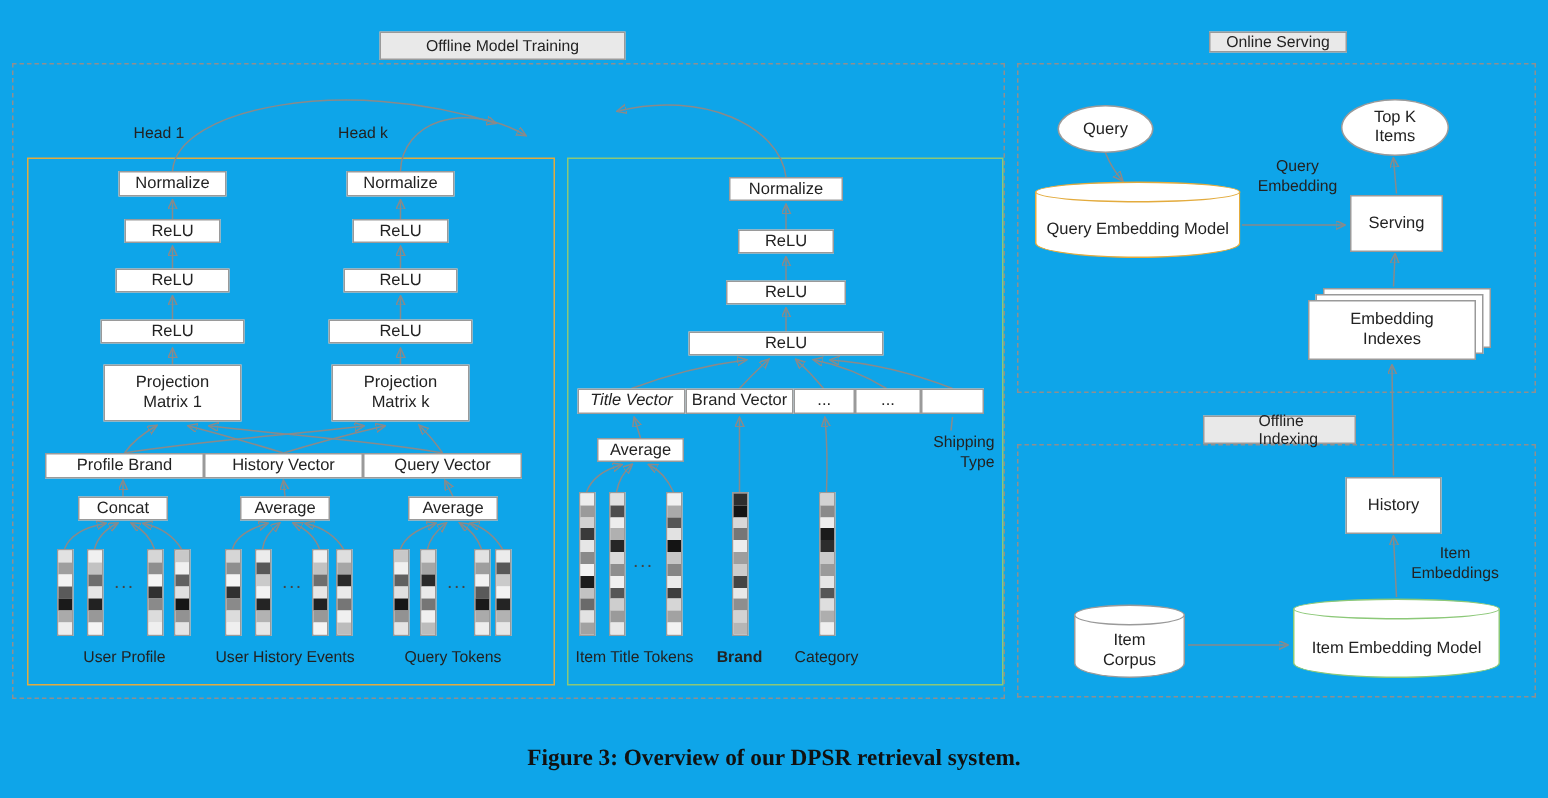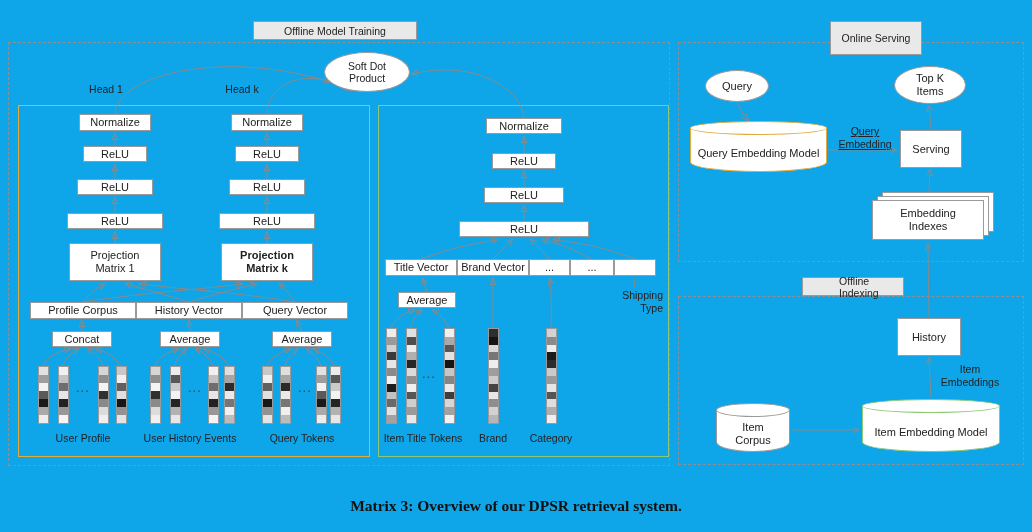--- a/index.html
+++ b/index.html
@@ -123,44 +123,43 @@
     <path d="M929,191 L930,170" marker-end="url(#arr)"></path>
 
     <path d="M929,317 L928,244" marker-end="url(#arr)"></path>
     <path d="M931,398 L929,358" marker-end="url(#arr)"></path>
     <path d="M792,430 L858,430" marker-end="url(#arr)"></path>
   </svg>
 
   <div class="rlabel" style="left:253px;top:21px;width:164px;height:19px;">
       <span>Offline Model Training</span>
     </div>
-  <div class="rlabel" style="left:830px;top:21px;width:92px;height:34px;">
+  <div class="rlabel" style="left:806px;top:21px;width:92px;height:14px;">
       <span>Online Serving</span>
     </div>
   <div class="rlabel" style="left:802px;top:277px;width:102px;height:19px;padding-left:36px;">
       <span>Offline Indexing</span>
     </div>
 
-  <div class="node ellipse" style="left:324px;top:52px;width:86px;height:40px;padding:0 12px;font-size:10.5px;">Soft Dot Product</div>
   <div class="plain" style="left:84px;top:82px;width:44px;height:14px;">Head 1</div>
   <div class="plain" style="left:220px;top:82px;width:44px;height:14px;">Head k</div>
 
   <div class="node" style="left:79px;top:114px;width:72px;height:17px;">Normalize</div>
   <div class="node" style="left:83px;top:146px;width:64px;height:16px;">ReLU</div>
   <div class="node" style="left:77px;top:179px;width:76px;height:16px;">ReLU</div>
   <div class="node" style="left:67px;top:213px;width:96px;height:16px;">ReLU</div>
   <div class="node" style="left:69px;top:243px;width:92px;height:38px;padding:0 8px;">Projection Matrix 1</div>
 
   <div class="node" style="left:231px;top:114px;width:72px;height:17px;">Normalize</div>
   <div class="node" style="left:235px;top:146px;width:64px;height:16px;">ReLU</div>
   <div class="node" style="left:229px;top:179px;width:76px;height:16px;">ReLU</div>
   <div class="node" style="left:219px;top:213px;width:96px;height:16px;">ReLU</div>
-  <div class="node" style="left:221px;top:243px;width:92px;height:38px;padding:0 8px;font-weight:bold;">Projection Matrix k</div>
-
-  <div class="node" style="left:30px;top:302px;width:106px;height:17px;">Profile Corpus</div>
+  <div class="node" style="left:221px;top:243px;width:92px;height:38px;padding:0 8px;">Projection Matrix k</div>
+
+  <div class="node" style="left:30px;top:302px;width:106px;height:17px;">Profile Brand</div>
   <div class="node" style="left:136px;top:302px;width:106px;height:17px;">History Vector</div>
   <div class="node" style="left:242px;top:302px;width:106px;height:17px;">Query Vector</div>
 
   <div class="node" style="left:52px;top:331px;width:60px;height:16px;">Concat</div>
   <div class="node" style="left:160px;top:331px;width:60px;height:16px;">Average</div>
   <div class="node" style="left:272px;top:331px;width:60px;height:16px;">Average</div>
 
   <div class="vbar u" style="left:38px;">
       <div style="background: rgb(226, 226, 226);"></div>
       <div style="background: rgb(158, 158, 158);"></div>
@@ -277,21 +276,21 @@
 
   <div class="plain" style="left:35px;top:431px;width:96px;height:14px;">User Profile</div>
   <div class="plain" style="left:128px;top:431px;width:124px;height:14px;">User History Events</div>
   <div class="plain" style="left:252px;top:431px;width:100px;height:14px;">Query Tokens</div>
 
   <div class="node" style="left:486px;top:118px;width:76px;height:16px;">Normalize</div>
   <div class="node" style="left:492px;top:153px;width:64px;height:16px;">ReLU</div>
   <div class="node" style="left:484px;top:187px;width:80px;height:16px;">ReLU</div>
   <div class="node" style="left:459px;top:221px;width:130px;height:16px;">ReLU</div>
 
-  <div class="node" style="left:385px;top:259px;width:72px;height:17px;">Title Vector</div>
+  <div class="node" style="left:385px;top:259px;width:72px;height:17px;font-style:italic;">Title Vector</div>
   <div class="node" style="left:457px;top:259px;width:72px;height:17px;">Brand Vector</div>
   <div class="node" style="left:529px;top:259px;width:41px;height:17px;">...</div>
   <div class="node" style="left:570px;top:259px;width:44px;height:17px;">...</div>
   <div class="node" style="left:614px;top:259px;width:42px;height:17px;"></div>
 
   <div class="node" style="left:398px;top:292px;width:58px;height:16px;">Average</div>
   <div class="plain" style="left:605px;top:288px;width:58px;height:28px;text-align:right;">Shipping Type</div>
 
   <div class="vbar i" style="left:386px;">
       <div style="background: rgb(237, 237, 237);"></div>
@@ -359,38 +358,38 @@
       <div style="background: rgb(202, 202, 202);"></div>
       <div style="background: rgb(154, 154, 154);"></div>
       <div style="background: rgb(230, 230, 230);"></div>
       <div style="background: rgb(86, 86, 86);"></div>
       <div style="background: rgb(222, 222, 222);"></div>
       <div style="background: rgb(174, 174, 174);"></div>
       <div style="background: rgb(239, 239, 239);"></div>
     </div>
 
   <div class="plain" style="left:368px;top:431px;width:110px;height:14px;">Item Title Tokens</div>
-  <div class="plain" style="left:468px;top:431px;width:50px;height:14px;">Brand</div>
+  <div class="plain" style="left:468px;top:431px;width:50px;height:14px;font-weight:bold;">Brand</div>
   <div class="plain" style="left:522px;top:431px;width:58px;height:14px;">Category</div>
 
   <div class="node ellipse" style="left:705px;top:70px;width:64px;height:32px;">Query</div>
   <div class="cyl orange" style="left:690px;top:128px;width:137px;height:44px;">
       <span>Query Embedding Model</span>
     </div>
-  <div class="plain" style="left:831px;top:124px;width:68px;height:28px;text-decoration:underline;">Query Embedding</div>
+  <div class="plain" style="left:831px;top:104px;width:68px;height:28px;">Query Embedding</div>
   <div class="node ellipse" style="left:894px;top:66px;width:72px;height:38px;padding:0 12px;">Top K Items</div>
   <div class="node" style="left:900px;top:130px;width:62px;height:38px;">Serving</div>
   <div class="stackback" style="left:882px;top:192px;width:112px;height:40px;"></div>
   <div class="stackback" style="left:877px;top:196px;width:112px;height:40px;"></div>
   <div class="node" style="left:872px;top:200px;width:112px;height:40px;padding:0 16px;">Embedding Indexes</div>
 
   <div class="node" style="left:897px;top:318px;width:64px;height:38px;">History</div>
   <div class="plain" style="left:933px;top:362px;width:74px;height:28px;">Item Embeddings</div>
   <div class="cyl" style="left:716px;top:410px;width:74px;height:42px;padding-left:10px;padding-right:10px;">
       <span>Item Corpus</span>
     </div>
   <div class="cyl green" style="left:862px;top:406px;width:138px;height:46px;">
       <span>Item Embedding Model</span>
     </div>
 
-  <div id="caption">Matrix 3: Overview of our DPSR retrieval system.</div>
+  <div id="caption">Figure 3: Overview of our DPSR retrieval system.</div>
 
 </div>
 
 </body></html>

